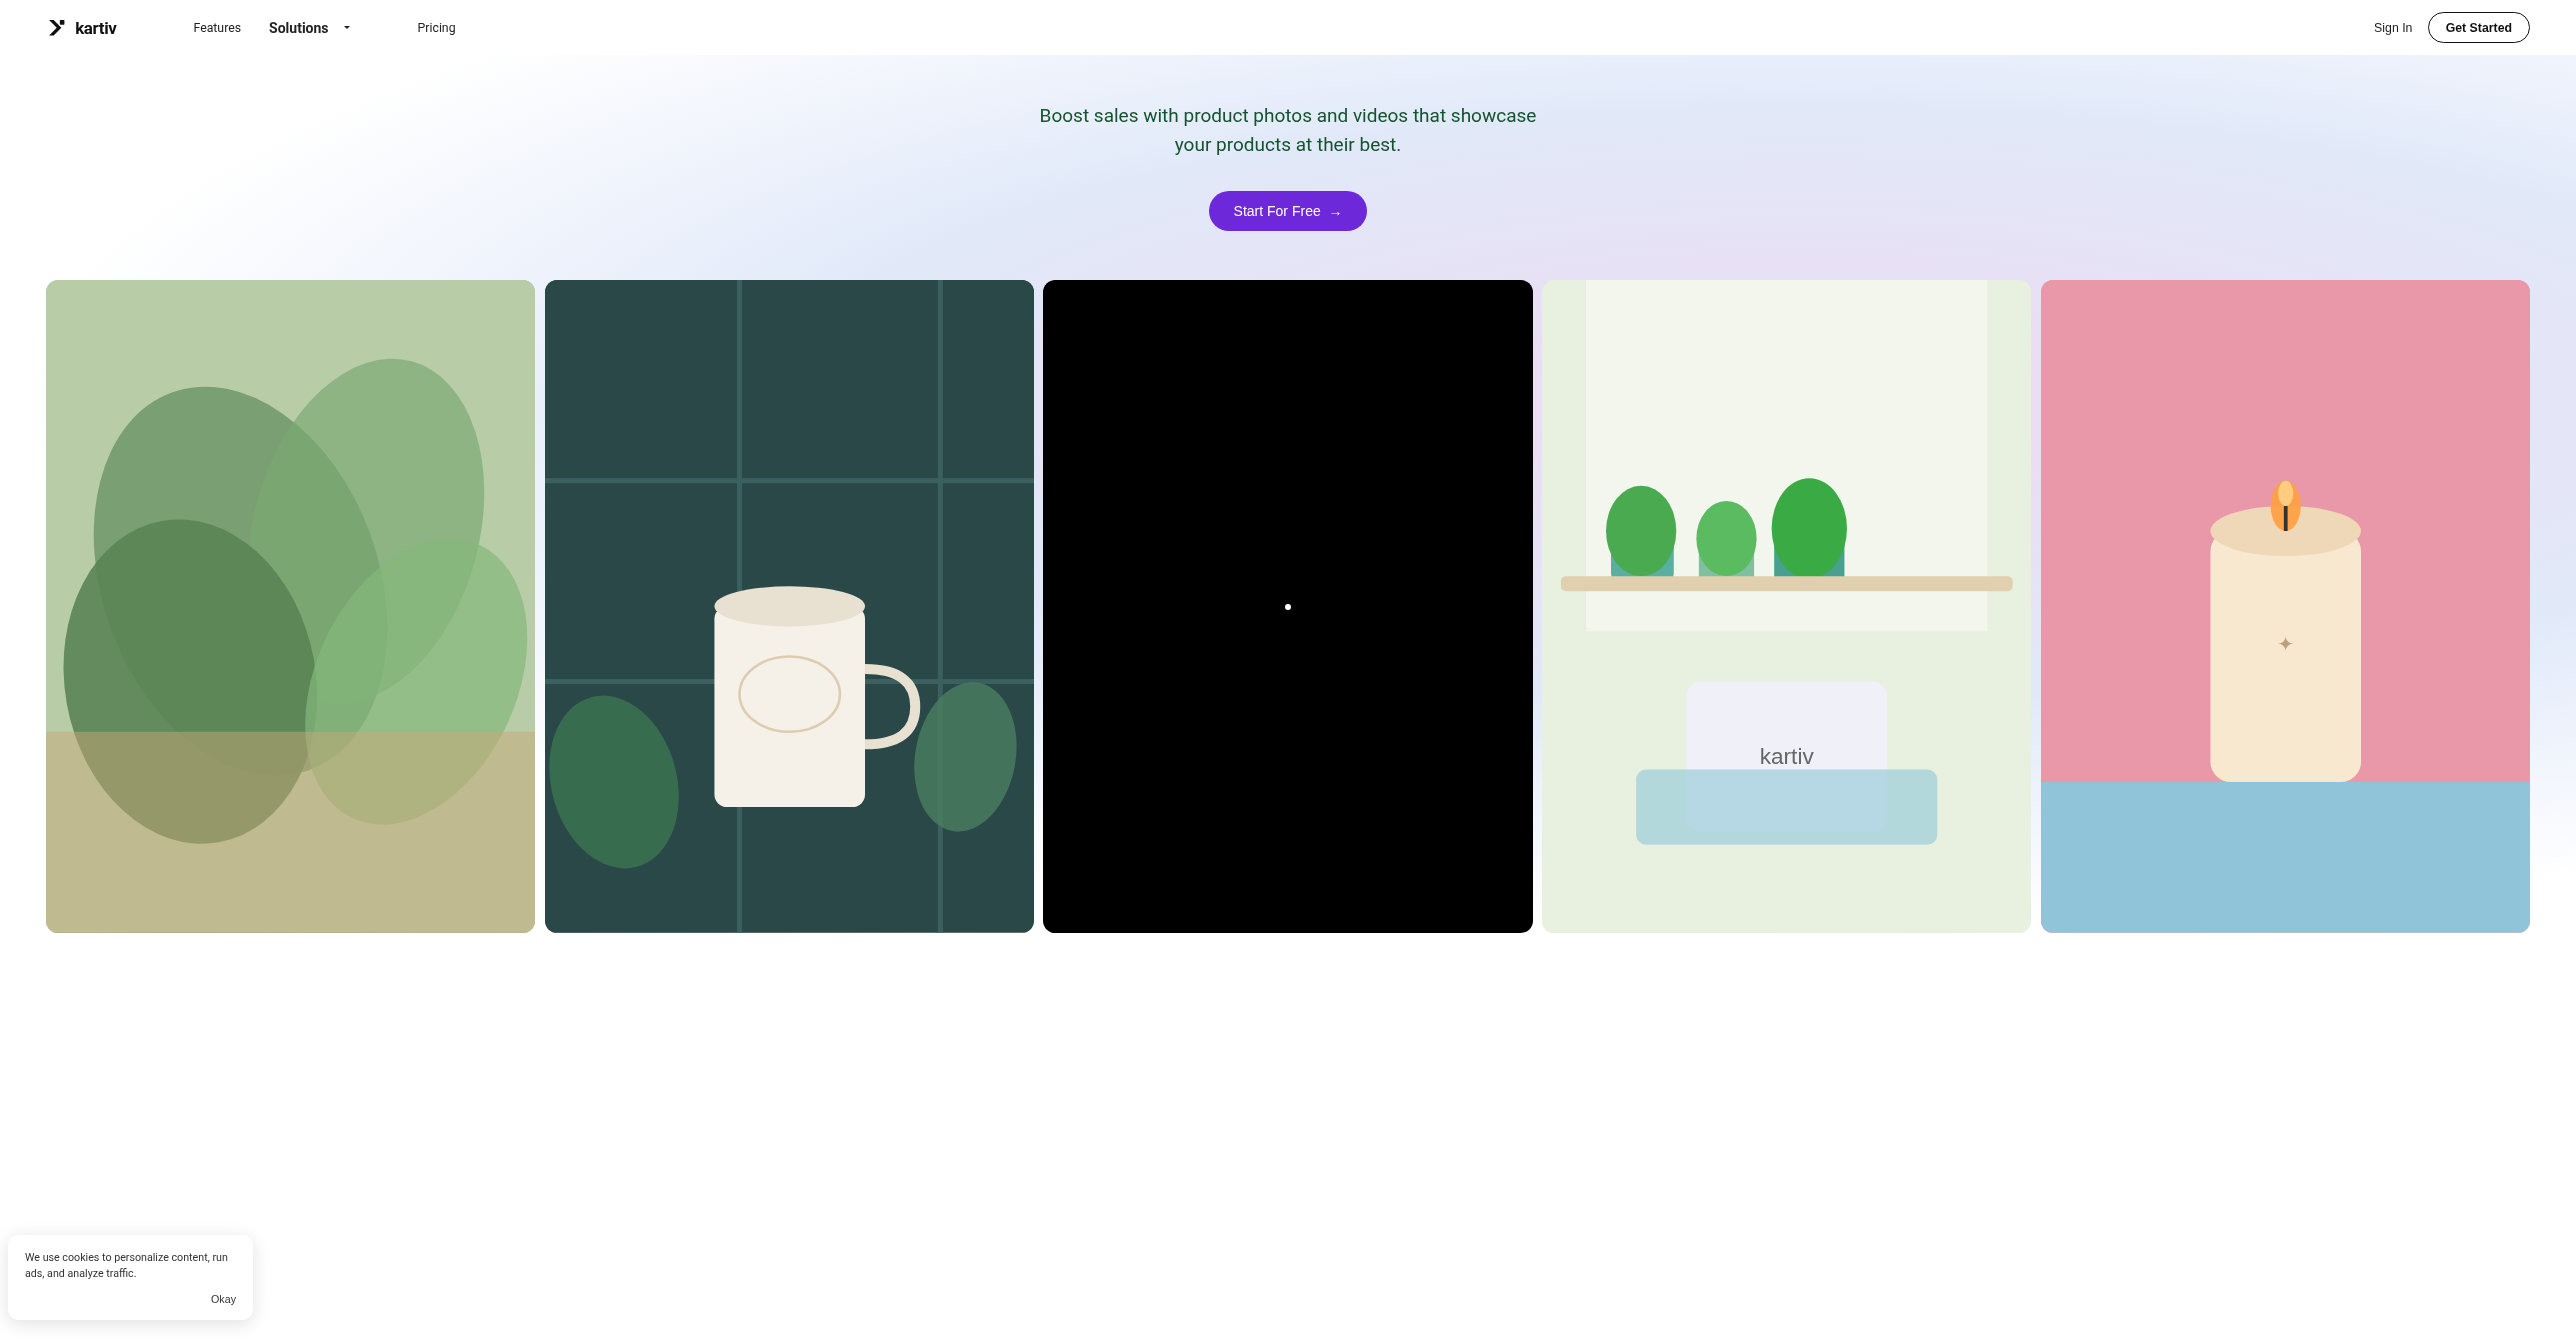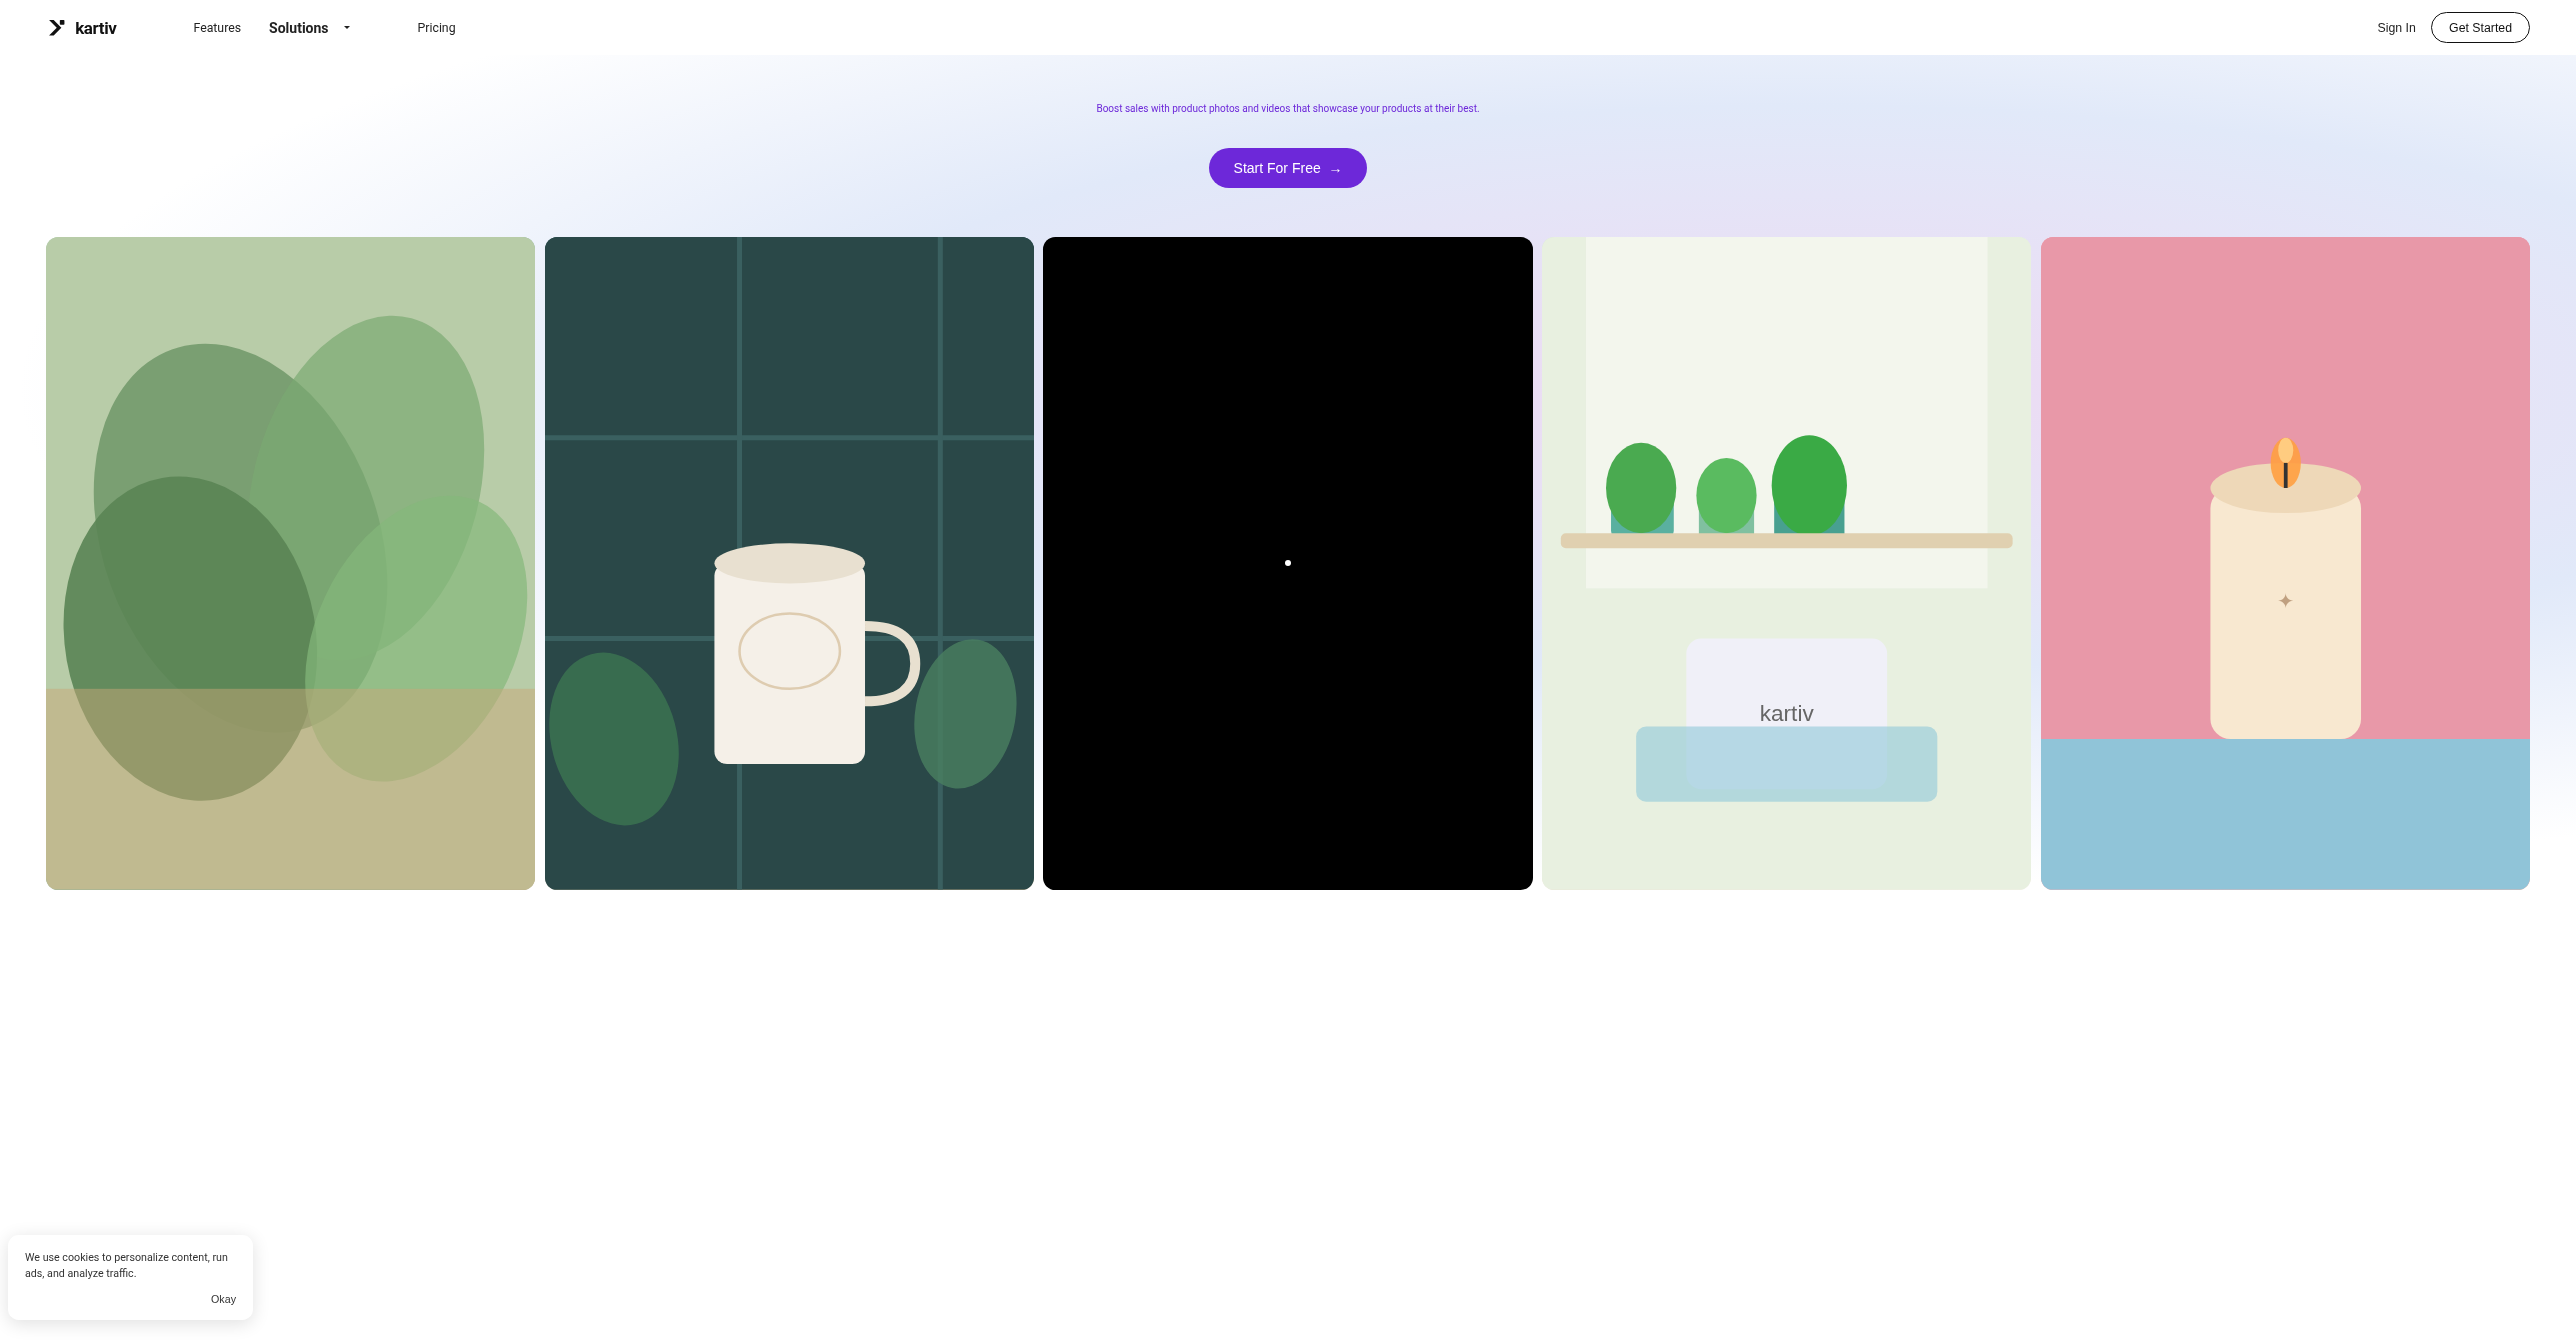--- a/index.html
+++ b/index.html
@@ -100,21 +100,21 @@
     }
 
     .get-started-btn {
       font-size: 12.3px;
       color: #111;
       background: #fff;
       border: 1.5px solid #111;
       border-radius: 38px;
       padding: 7.7px 17px;
       cursor: pointer;
-      font-weight: 400;
+      font-weight: 700;
     }
 
     
     .hero-section {
       position: relative;
       width: 100%;
       min-height: 460px;
       display: flex;
       flex-direction: column;
       align-items: center;
@@ -143,22 +143,22 @@
     .hero-headline {
       font-size: 52px;
       font-weight: 800;
       color: #111;
       line-height: 1.1;
       letter-spacing: -1.5px;
       margin-bottom: 18.4px;
     }
 
     .hero-subtext {
-      font-size: 10px;
-      color: #6d28d9;
+      font-size: 19px;
+      color: #14532d;
       line-height: 1.55;
       margin-bottom: 31px;
       font-weight: 400;
     }
 
     .start-free-btn {
       display: inline-flex;
       align-items: center;
       gap: 7.7px;
       background: #6d28d9;

